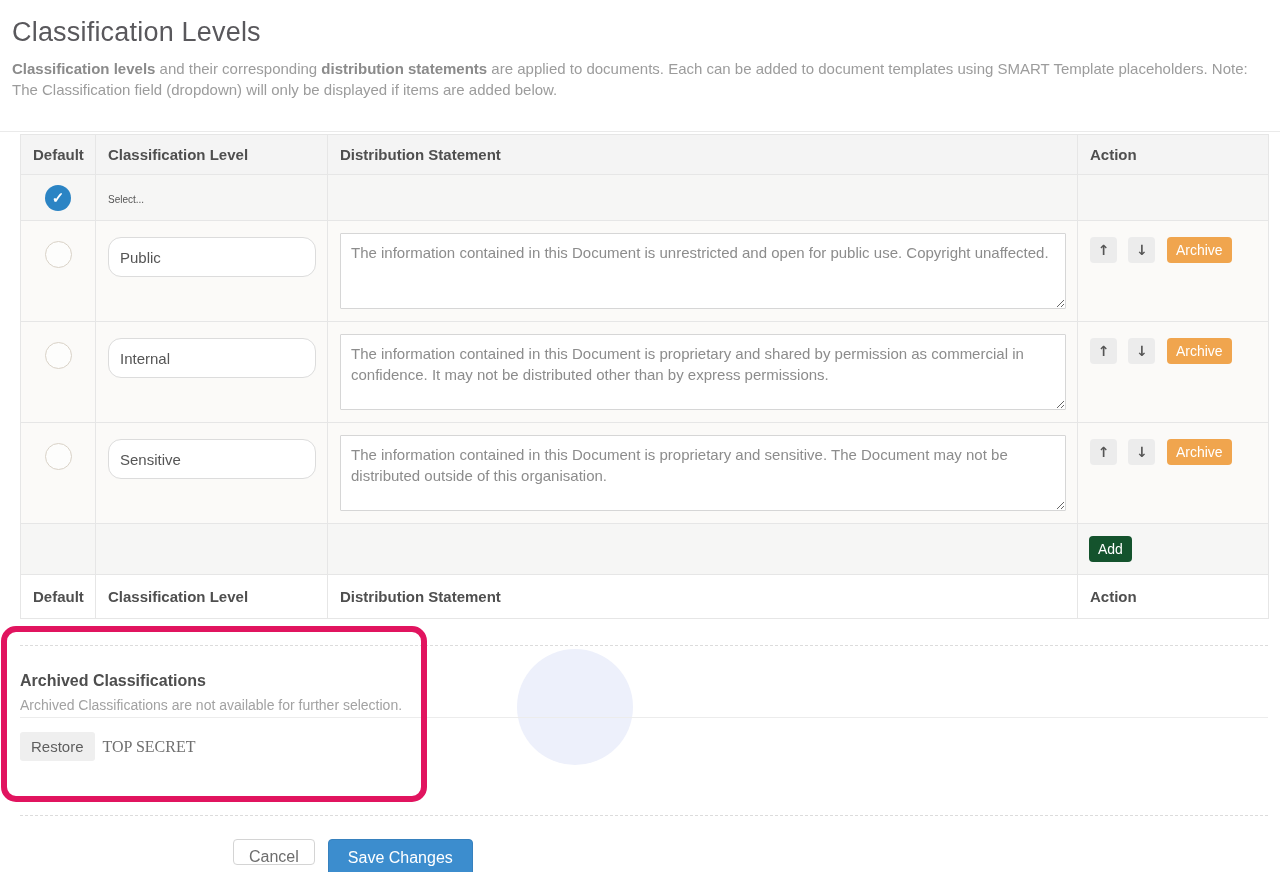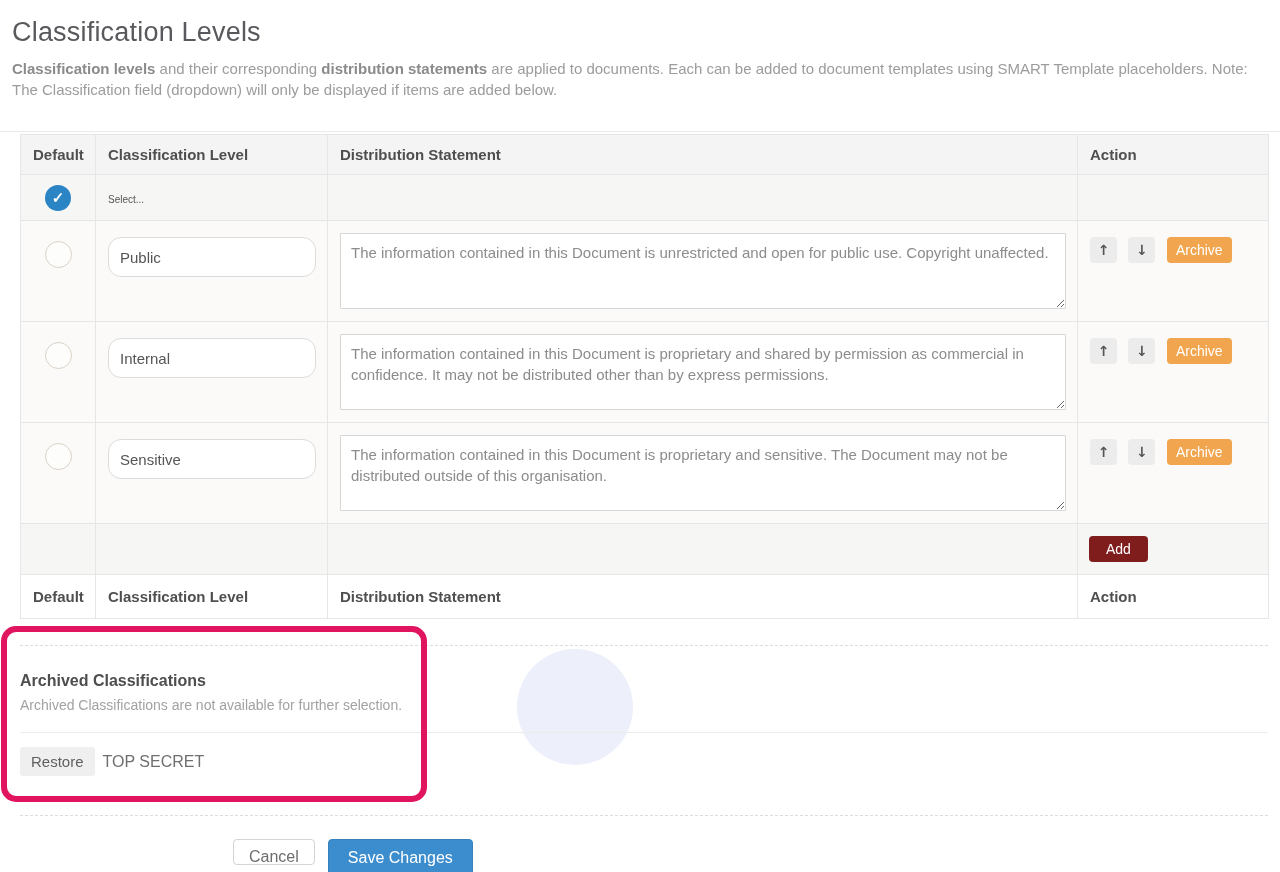--- a/index.html
+++ b/index.html
@@ -57,38 +57,38 @@
   .btn-move {
     display:inline-block; width:27px; height:26px; background:#ececec; border:none; border-radius:4px;
     color:#555; font-size:14px; font-weight:bold; line-height:26px; text-align:center; cursor:pointer; margin-right:7px;
     font-family:"DejaVu Sans", sans-serif;
   }
   .btn-archive {
     display:inline-block; background:#f0a54e; border:none; border-radius:4px; color:#fff;
     font-family:"Liberation Sans", sans-serif; font-size:14px; padding:5px 9px; cursor:pointer; vertical-align:top;
   }
   .btn-add {
-    display:inline-block; background:#7f1d1d; border:none; border-radius:4px; color:#fff;
-    font-family:"Liberation Sans", sans-serif; font-size:14px; padding:5px 17px; cursor:pointer;
+    display:inline-block; background:#14532d; border:none; border-radius:4px; color:#fff;
+    font-family:"Liberation Sans", sans-serif; font-size:14px; padding:5px 9px; cursor:pointer;
   }
 
   
   .archived-section {
     position:relative; z-index:1; margin:26px 12px 0 20px; height:171px;
     border-top:1px dashed #dcdcdc; border-bottom:1px dashed #dcdcdc; padding-top:26px;
   }
   .archived-title { font-size:16px; font-weight:bold; color:#4e4e4e; }
   .archived-desc { margin-top:7px; font-size:14px; color:#a2a2a2; }
-  .restore-list { margin-top:19px; border-top:1px solid #ececec; padding-top:14px; }
+  .restore-list { margin-top:4px; border-top:1px solid #ececec; padding-top:14px; }
   .restore-row { display:flex; align-items:center; }
   .btn-restore {
     background:#efefef; border:none; border-radius:3px; color:#5f5f5f;
     font-family:"Liberation Sans", sans-serif; font-size:15px; padding:6px 11px; cursor:pointer;
   }
-  .restore-name { margin-left:8px; font-size:16px; color:#6f6f6f; }
+  .restore-name { margin-left:8px; font-size:16px; color:#6f6f6f;font-family:Liberation Serif, serif; }
 
   
   .annotation-box {
     position:absolute; left:1px; top:626px; width:426px; height:176px;
     border:6px solid #e1145f; border-radius:15px; z-index:3; pointer-events:none;
   }
   .cursor-circle {
     position:absolute; left:517px; top:649px; width:116px; height:116px;
     border-radius:50%; background:#edf0fb; z-index:0;
   }

